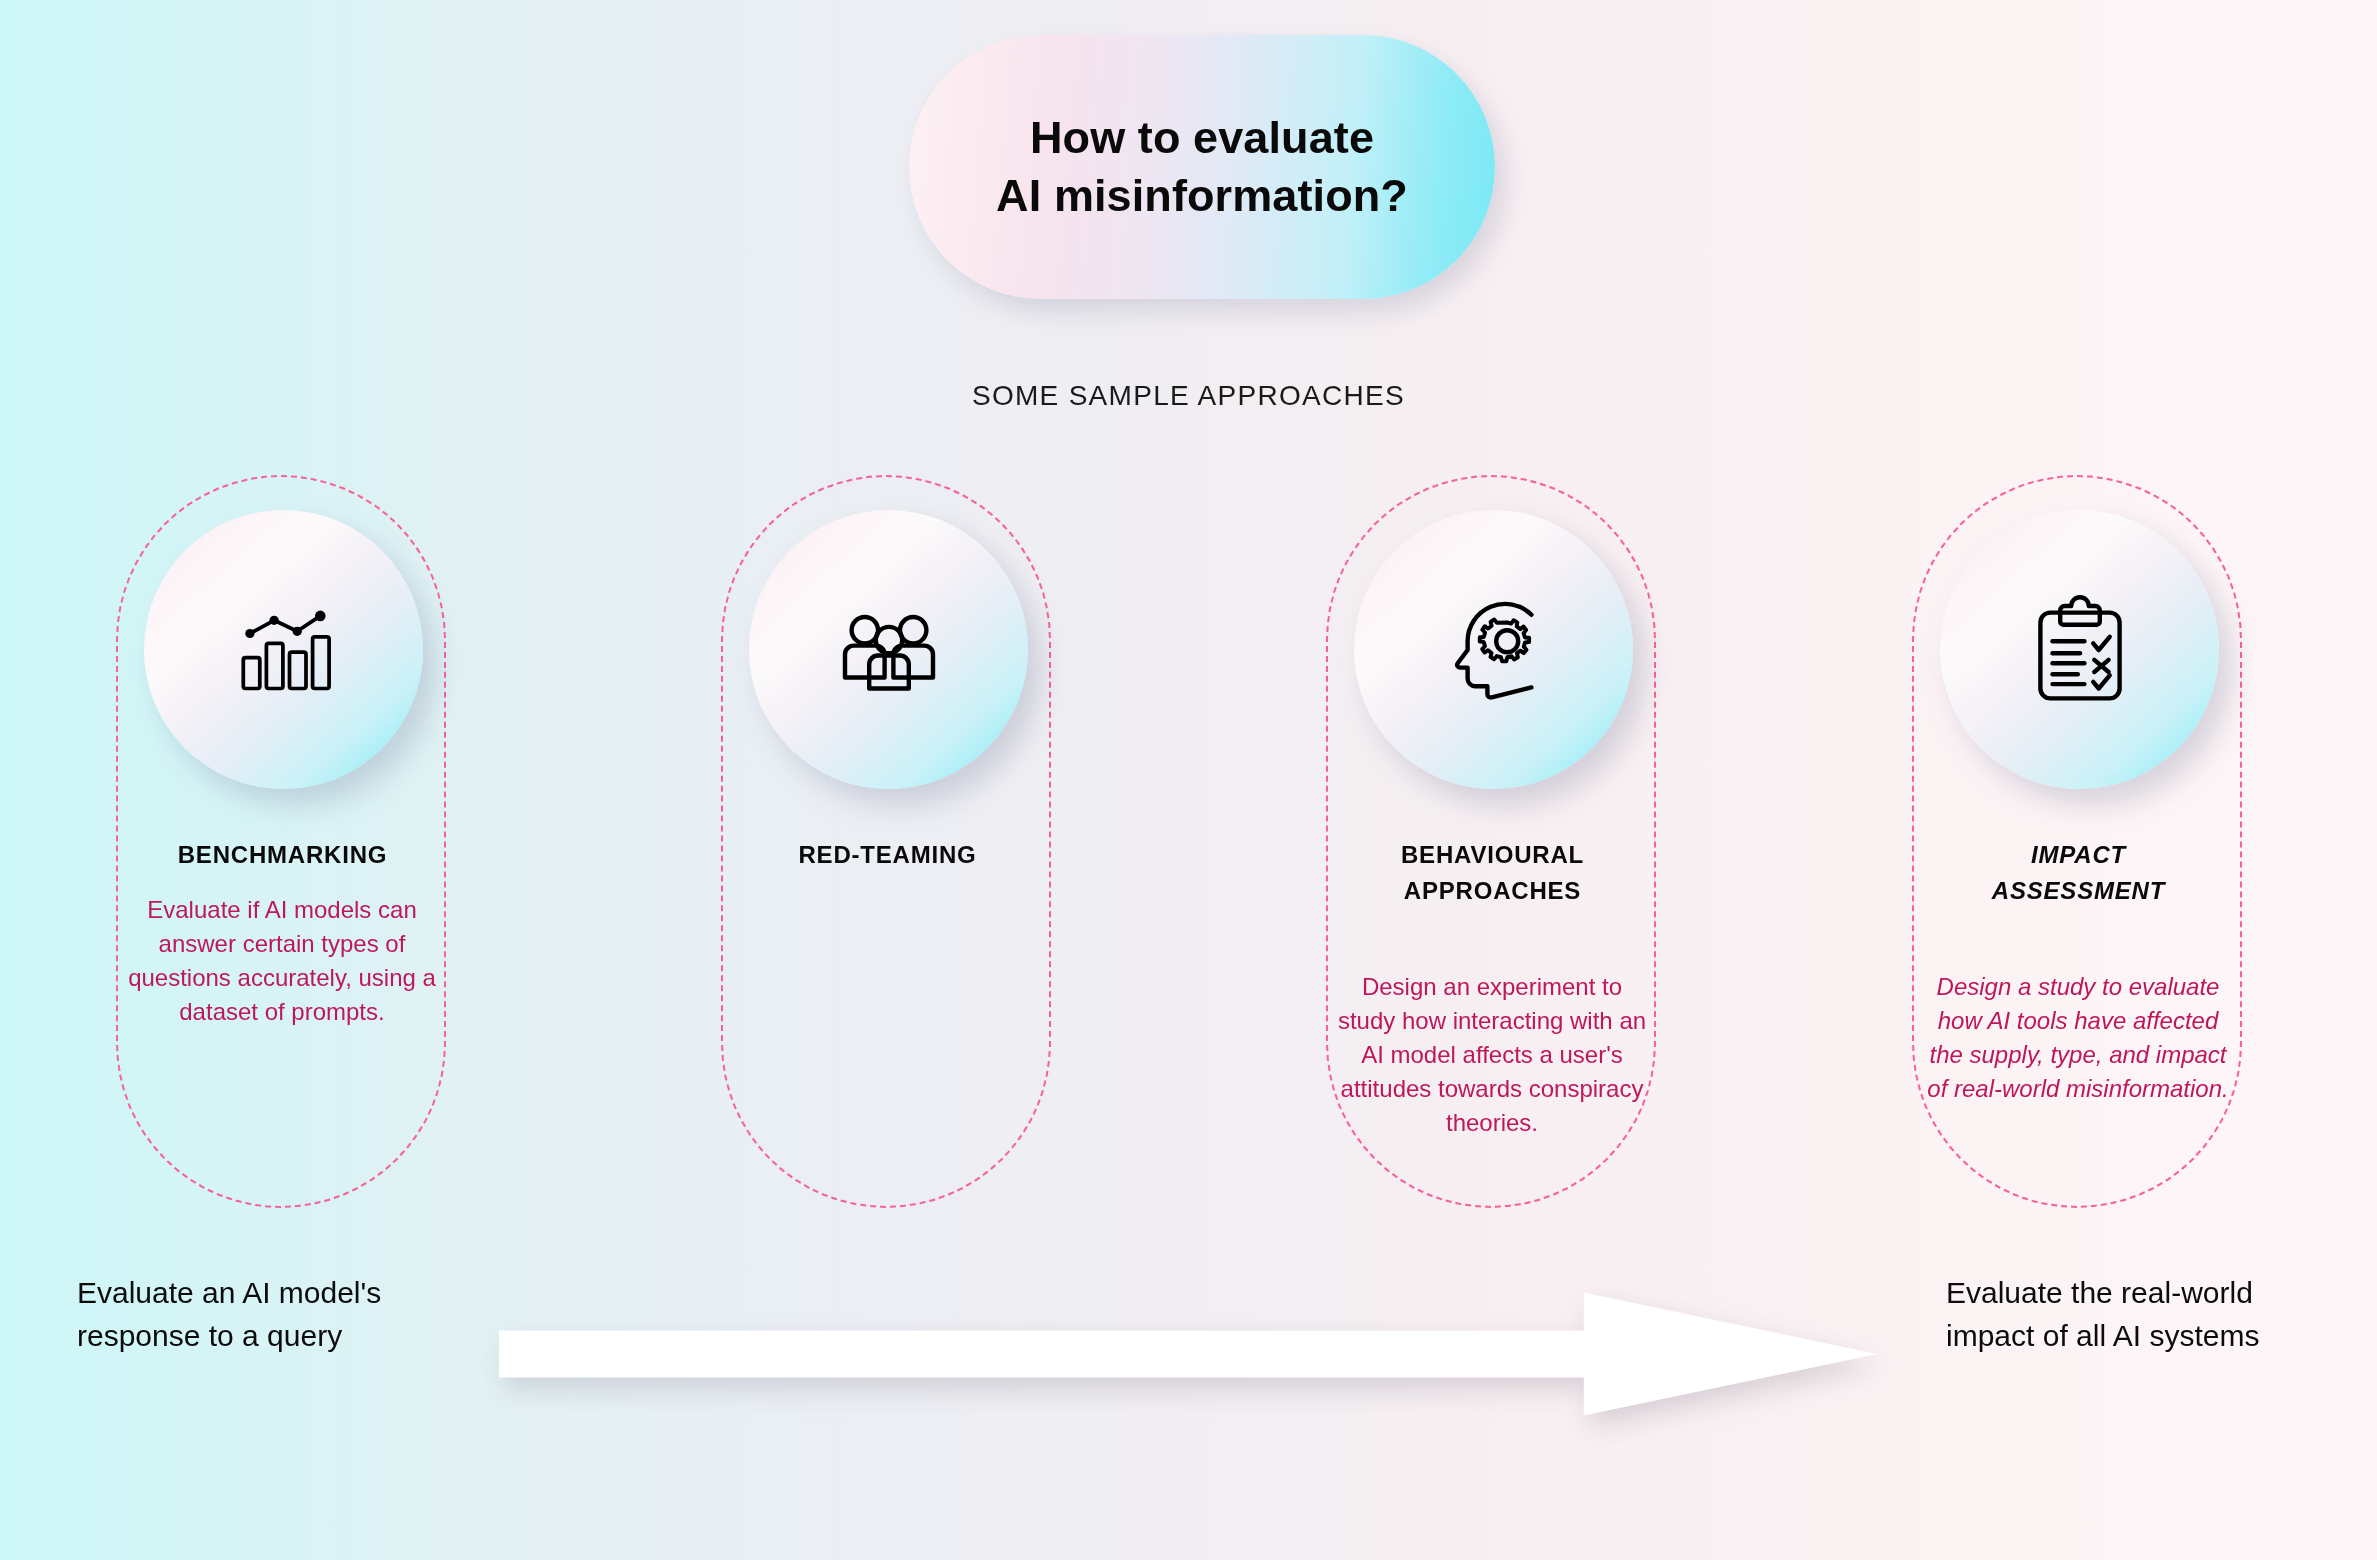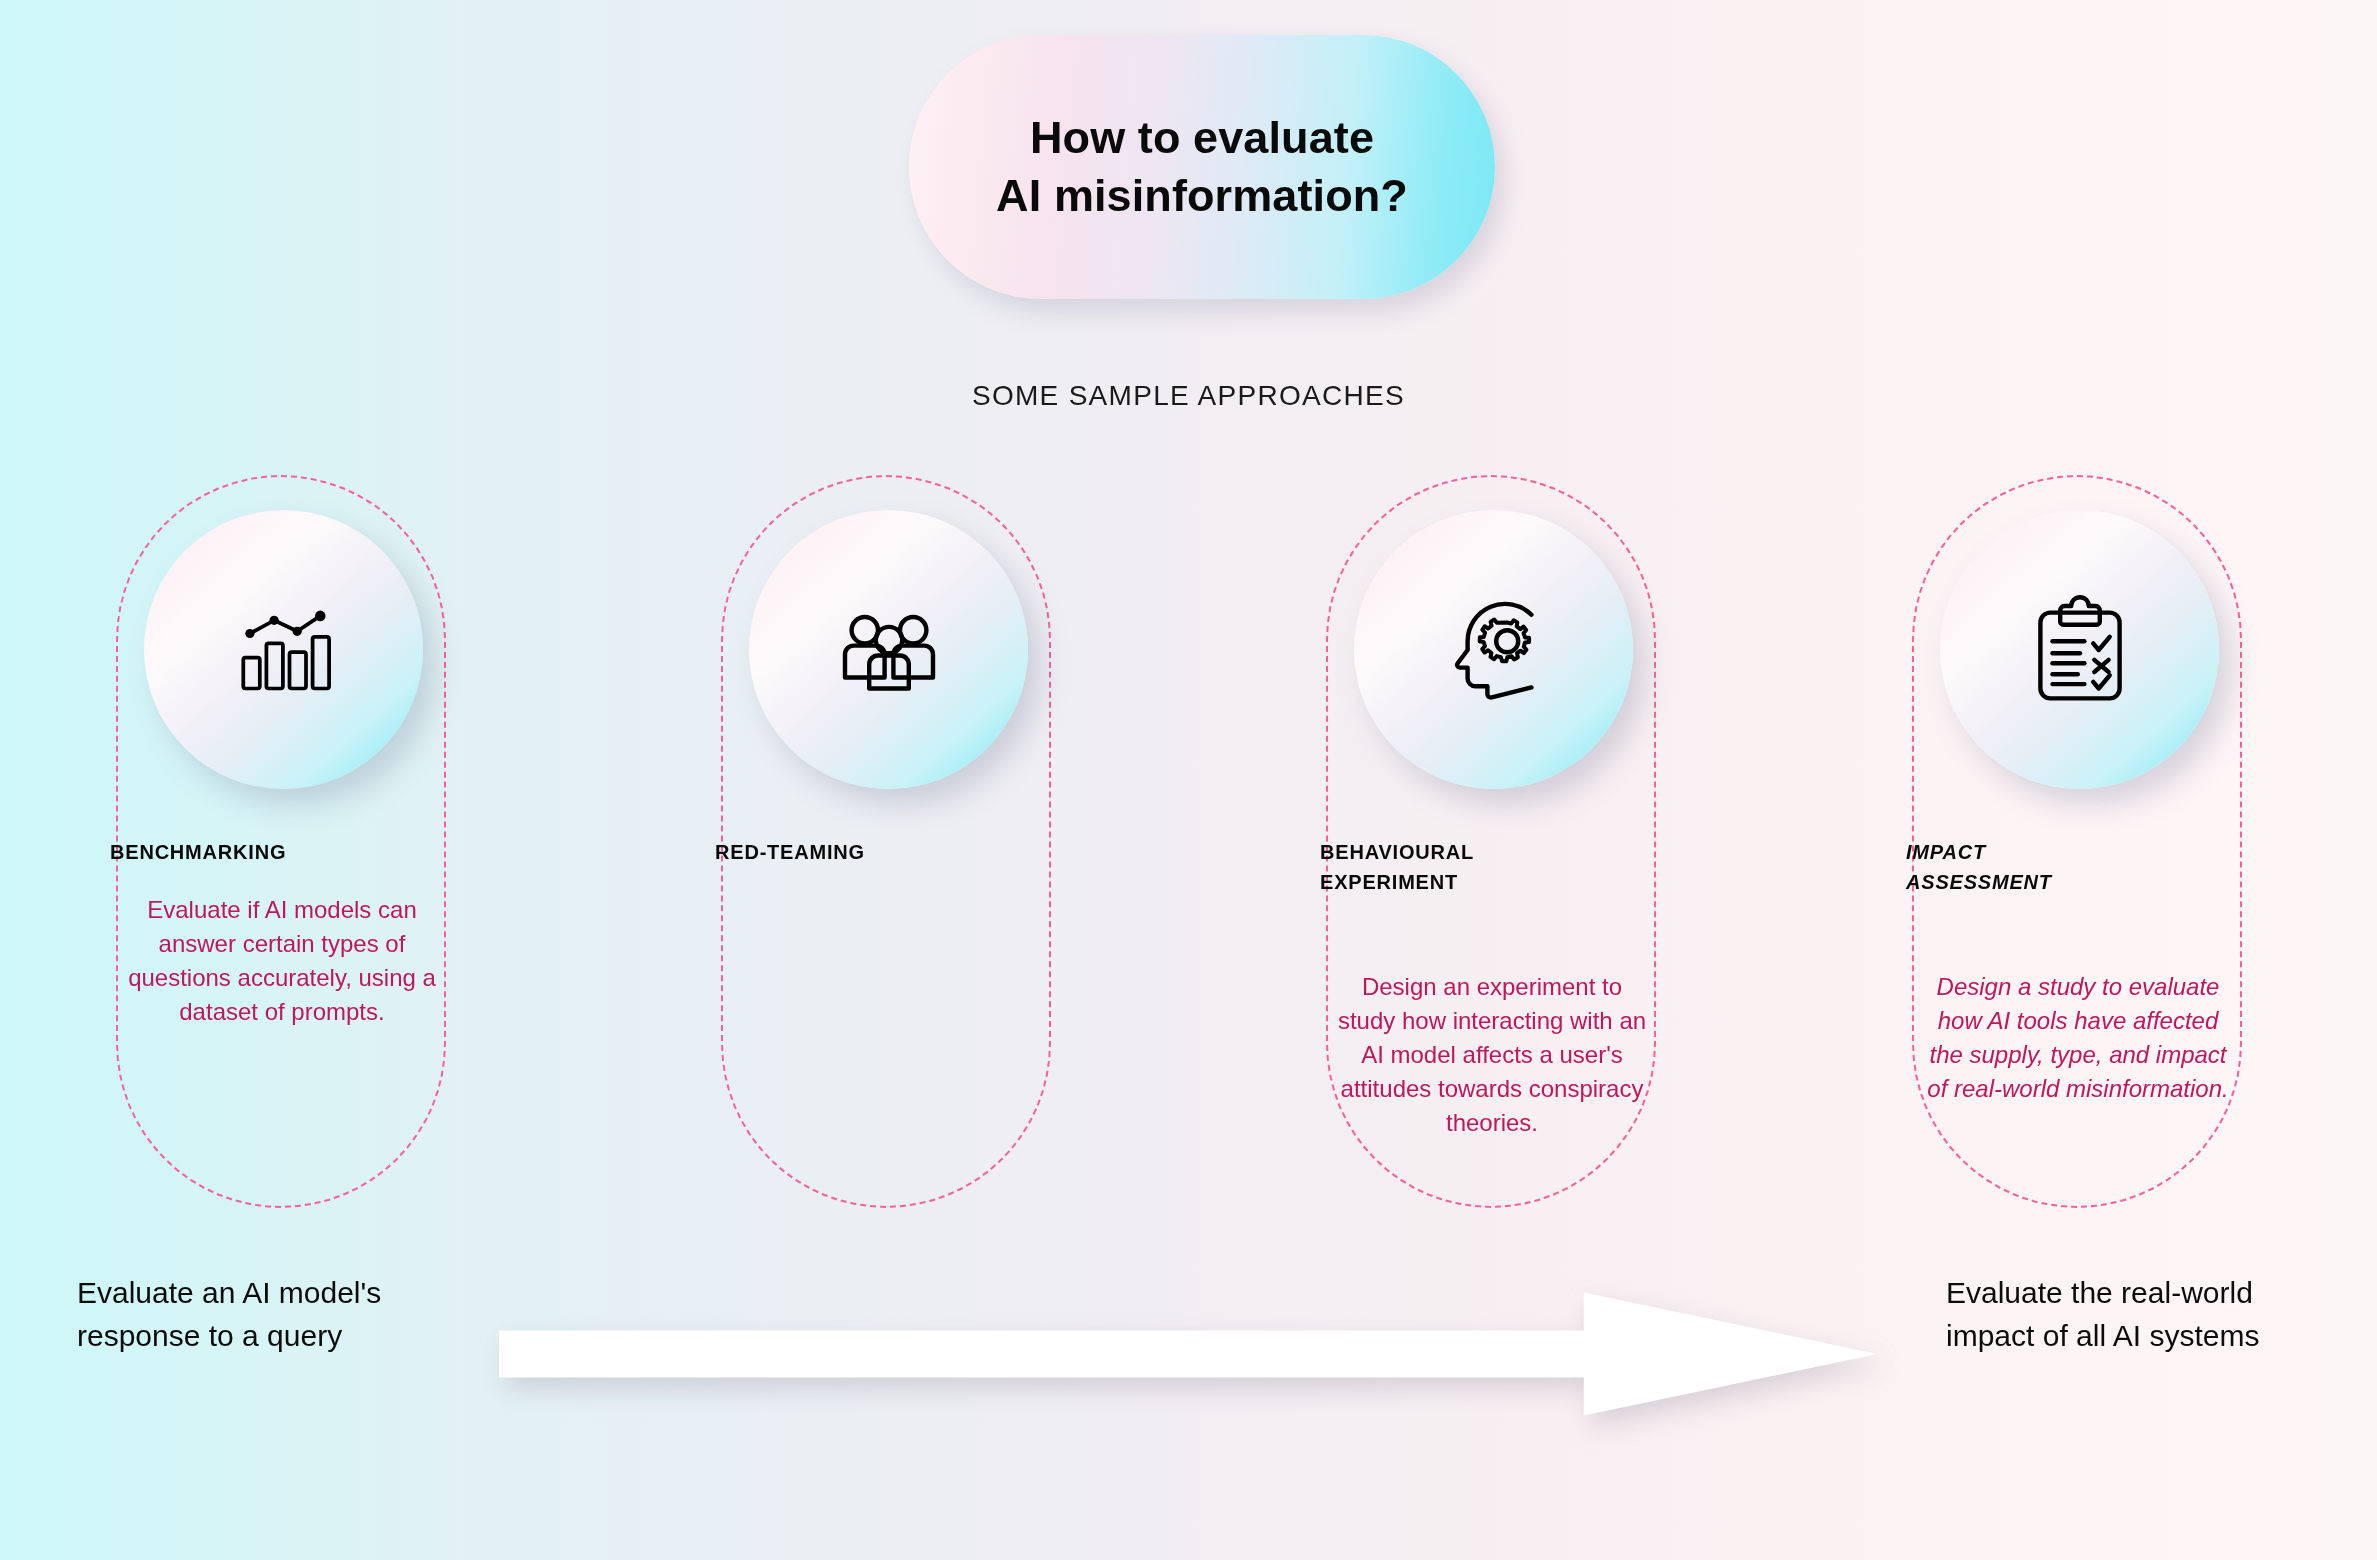--- a/index.html
+++ b/index.html
@@ -129,22 +129,22 @@
     justify-content: center;
   }
 
   .bubble svg { width: 110px; height: 110px; display: block; }
 
   .col-title {
     position: absolute;
     left: 0;
     top: 362px;
     width: 345px;
-    text-align: left;
-    font-size: 20px;
+    text-align: center;
+    font-size: 24px;
     font-weight: 700;
     letter-spacing: 0.8px;
     line-height: 1.5;
     color: #0a0a0a;
     white-space: pre-line;
   }
 
   .col-body {
     position: absolute;
     left: 16px;
@@ -246,21 +246,21 @@
       <div class="bubble">
         <span>
           <svg viewBox="0 0 100 100" fill="none" stroke="#000" stroke-width="4" stroke-linecap="round" stroke-linejoin="round">
             <path d="M84 18 A34 34 0 0 0 26 42 L26 50 L17 62 a2.5 2.5 0 0 0 2 4 L26 66 L26 76 a7 7 0 0 0 7 7 L44 83 L44 90 a3 3 0 0 0 4 3 L84 84"></path>
             <circle cx="62" cy="42" r="10"></circle>
             <path d="M62 25 l3.6 1 2.2 -3 3.4 1.9 -0.6 3.7 3.3 2.4 2.9 -2.3 2.4 3.1 -2.3 2.9 1.3 3.9 3.7 0.2 0 3.9 -3.7 0.4 -1.1 3.8 2.4 2.8 -2.4 3.1 -3 -2.2 -3.2 2.3 0.8 3.7 -3.4 2 -2.3 -2.9 -3.9 0.9 -0.9 3.6 -3.9 0 -1 -3.6 -3.8 -1.1 -2.4 2.9 -3.3 -2.1 0.9 -3.6 -3.1 -2.5 -3.1 2.1 -2.2 -3.2 2.5 -2.7 -1.2 -3.8 -3.6 -0.3 0.1 -3.9 3.6 -0.3 1.2 -3.8 -2.5 -2.7 2.2 -3.2 3.1 2.1 3.1 -2.5 -0.9 -3.6 3.3 -2.1 2.4 2.9 z" stroke-width="3.6"></path>
           </svg>
         </span>
       </div>
       <div class="col-title">BEHAVIOURAL
-EXPERIMENT</div>
+APPROACHES</div>
       <div class="col-body">Design an experiment to study how interacting with an AI model affects a user's attitudes towards conspiracy theories.</div>
     </div>
 
     <div class="col" data-col="3">
       <div class="dashed-pill"></div>
       <div class="bubble">
         <span>
           <svg viewBox="0 0 100 100" fill="none" stroke="#000" stroke-width="4" stroke-linecap="round" stroke-linejoin="round">
             <rect x="14" y="16" width="72" height="78" rx="9"></rect>
             <path d="M36 10 L42 10 a8 8 0 0 1 16 0 L64 10 a4 4 0 0 1 4 4 L68 24 a3 3 0 0 1 -3 3 L35 27 a3 3 0 0 1 -3 -3 L32 14 a4 4 0 0 1 4 -4 Z"></path>

